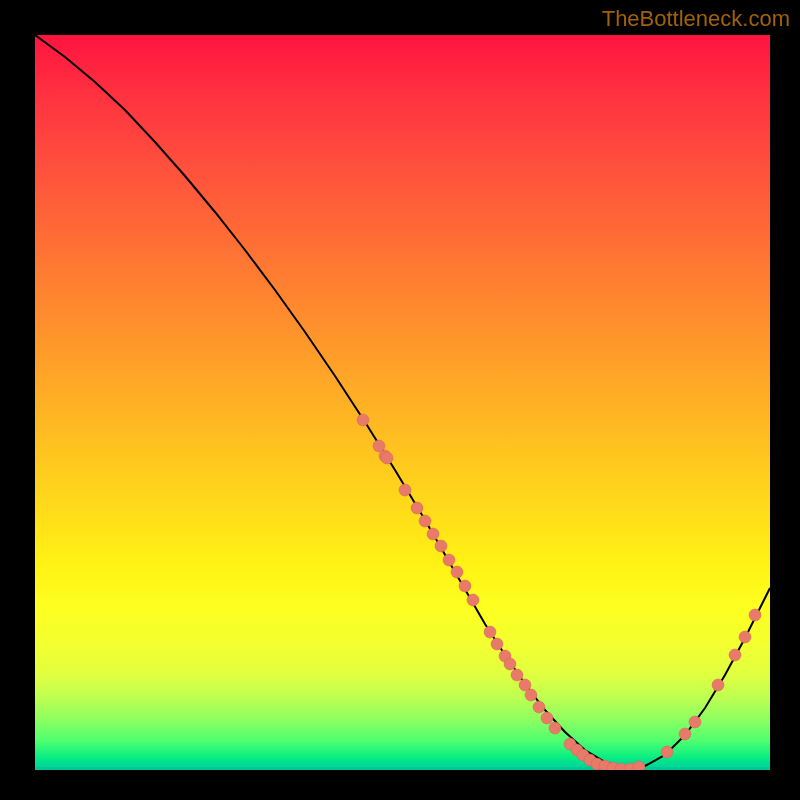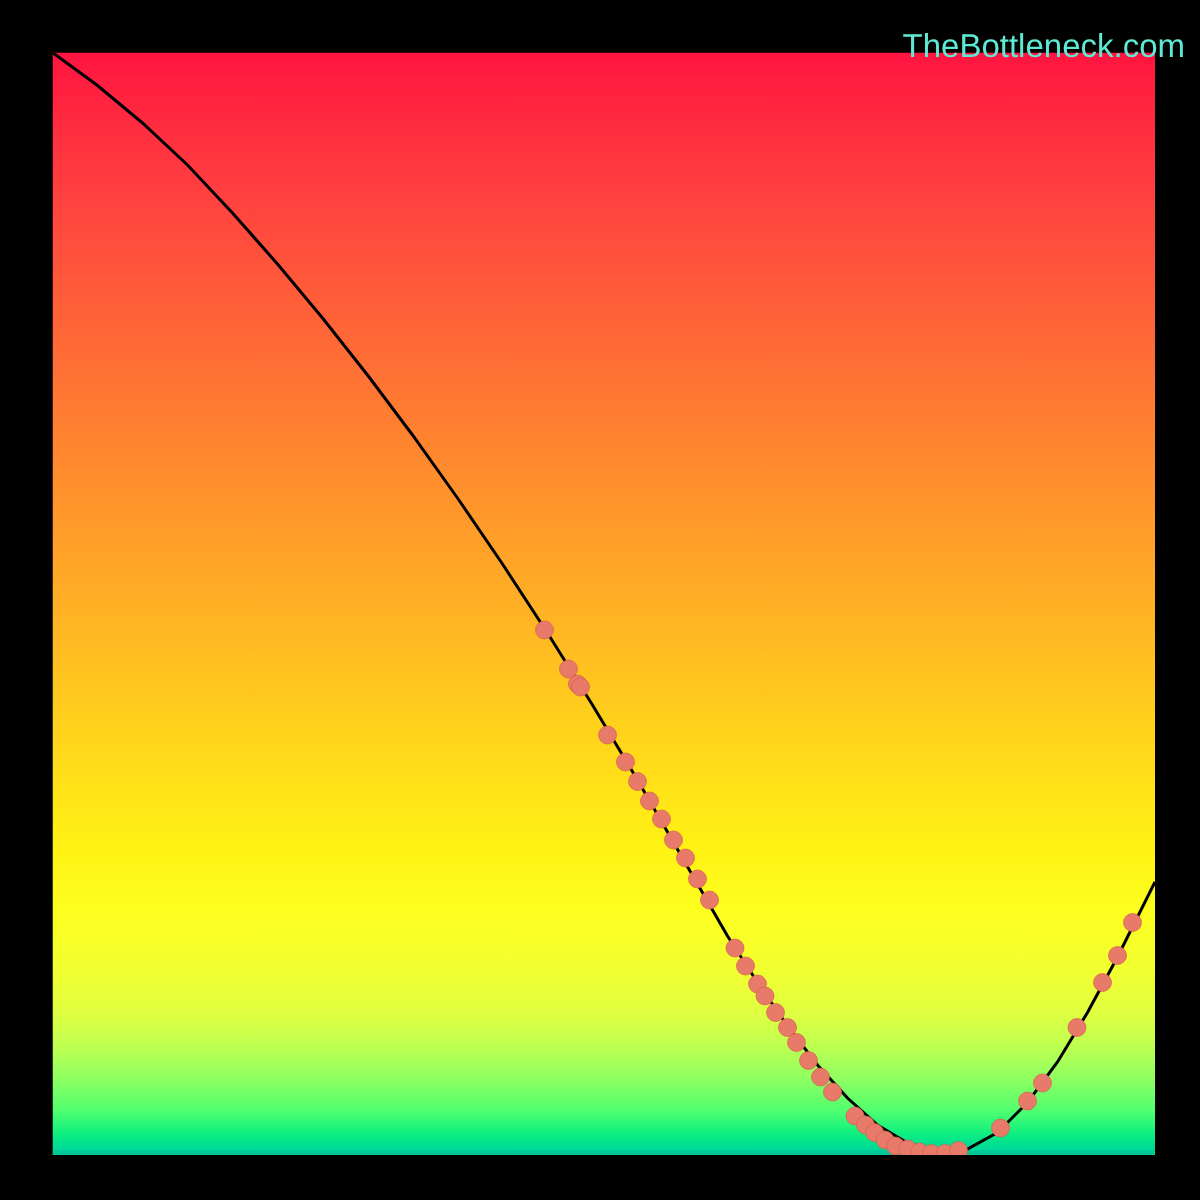--- a/index.html
+++ b/index.html
@@ -1,17 +1,17 @@
 <!DOCTYPE html>
 <html><head>
 <meta charset="utf-8">
 <style>
 *{margin:0;padding:0;box-sizing:border-box}
 body{background:#000;width:800px;height:800px;position:relative;font-family:Arial,sans-serif}
-.watermark{position:absolute;top:18px;right:10px;color:#5eead4;font-size:22px;font-weight:400;z-index:10}
+.watermark{position:absolute;top:6px;right:10px;color:#a16207;font-size:22px;font-weight:400;z-index:10}
 .plot{position:absolute;left:35px;top:35px;width:735px;height:735px;overflow:hidden}
 .gradient{position:absolute;inset:0;background:linear-gradient(to bottom,
   #ff1440 0%,
   #ff3140 8%,
   #ff4a3e 16%,
   #ff6238 24%,
   #ff7a32 32%,
   #ff922c 40%,
   #ffaa26 48%,
   #ffc220 56%,

